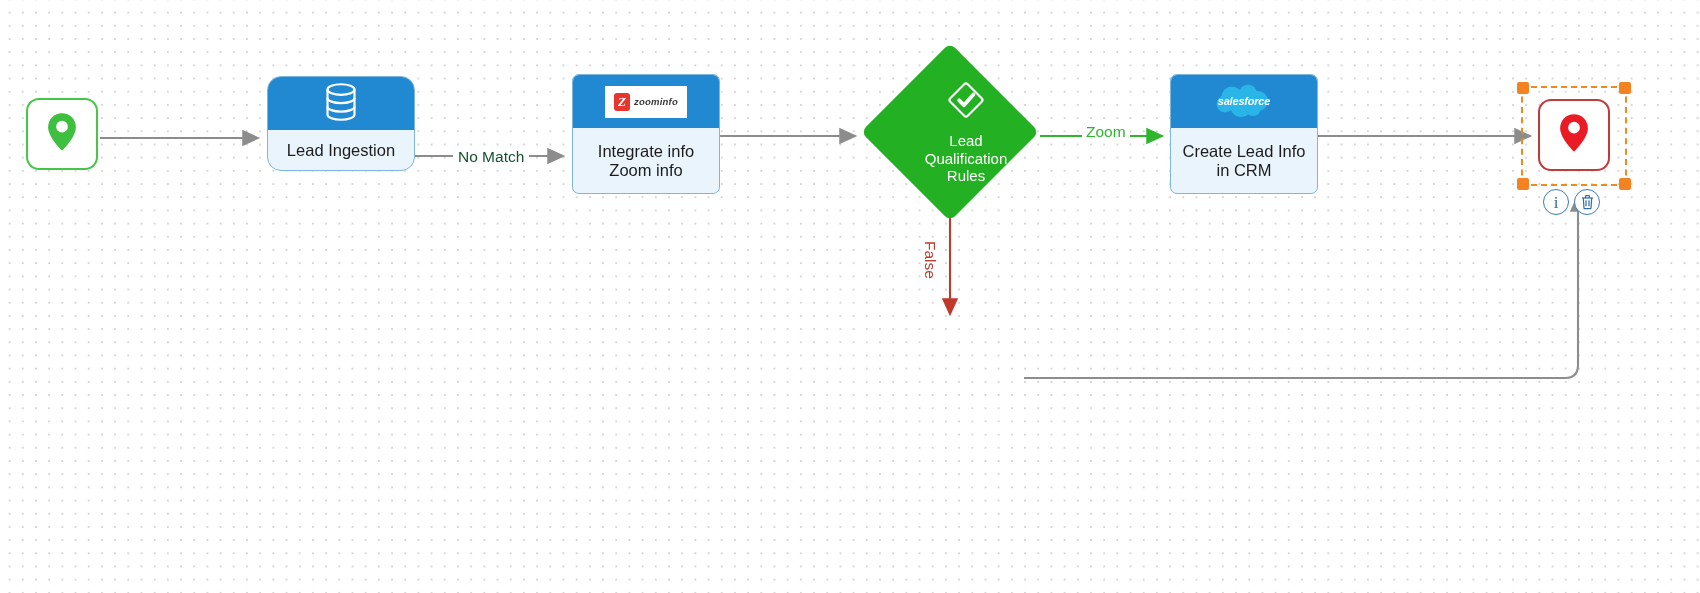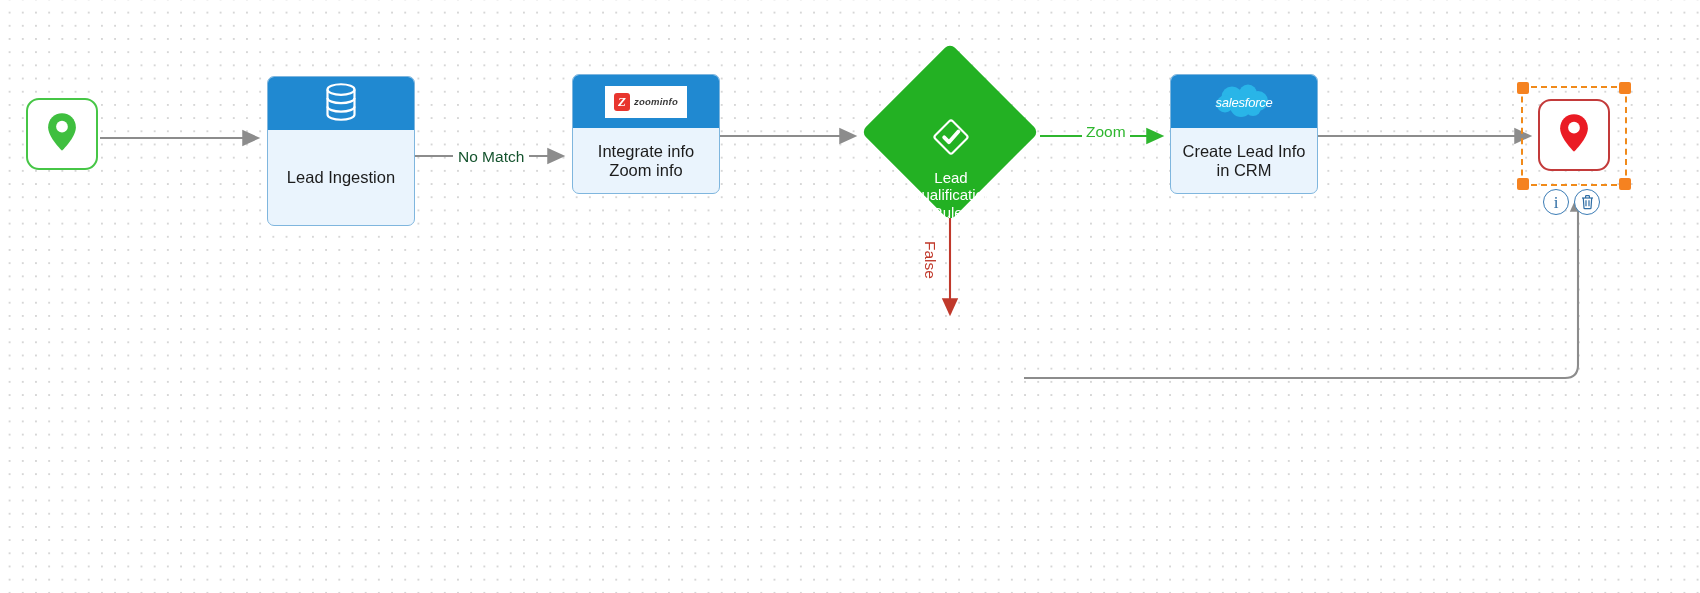--- a/index.html
+++ b/index.html
@@ -56,44 +56,44 @@
   .proc-body {
     flex: 1;
     display: flex; align-items: center; justify-content: center;
     text-align: center;
     color: #1c1c1c;
     font-size: 16.5px;
     line-height: 19px;
     padding: 0 5px;
   }
 
-  #node-lead-ingestion { left: 267px; top: 76px; width: 148px; height: 150px; }
+  #node-lead-ingestion { left: 267px; top: 76px; width: 148px; height: 95px; border-radius: 14px; }
   #node-zoominfo       { left: 572px; top: 74px; width: 148px; height: 120px; }
   #node-salesforce     { left: 1170px; top: 74px; width: 148px; height: 120px; }
   #node-reject         { left: 876px; top: 322px; width: 148px; height: 122px; }
 
   
   #node-decision {
     position: absolute;
     left: 861px; top: 43px;
     width: 178px; height: 178px;
   }
   #node-decision .diamond {
     position: absolute;
     left: 26px; top: 26px;
     width: 126px; height: 126px;
     background: #23b123;
     transform: rotate(45deg);
     border-radius: 7px;
   }
   #node-decision .dia-content {
     position: absolute;
-    left: 1px; top: 0; width: 178px; height: 178px;
+    left: 16px; top: 0; width: 178px; height: 178px;
     display: flex; flex-direction: column;
-    align-items: center; justify-content: flex-end;
+    align-items: center; justify-content: center;
     gap: 7px;
   }
   #node-decision .dia-label {
     color: #ffffff;
     font-size: 15px;
     line-height: 17.5px;
     text-align: center;
     font-weight: 400;
     width: 118px;
   }
@@ -121,22 +121,22 @@
     font-weight: bold;
     color: #3a3a3a;
     letter-spacing: 0.2px;
     font-style: italic;
   }
   .sf-cloud { position: relative; width: 86px; height: 40px; }
   .sf-word {
     position: absolute; left: 0; top: 13px; width: 86px;
     text-align: center;
     color: #ffffff;
-    font-size: 13px;
-    font-weight: normal;
+    font-size: 11px;
+    font-weight: bold;
     font-style: italic;
     letter-spacing: -0.2px;
   }
 
   
   .edge-label {
     position: absolute;
     font-size: 15.5px;
     background: transparent;
     white-space: nowrap;

